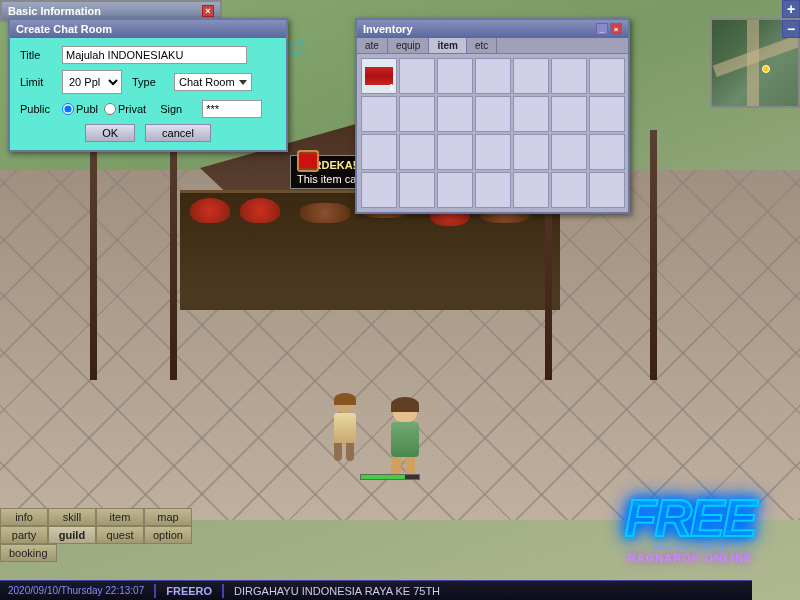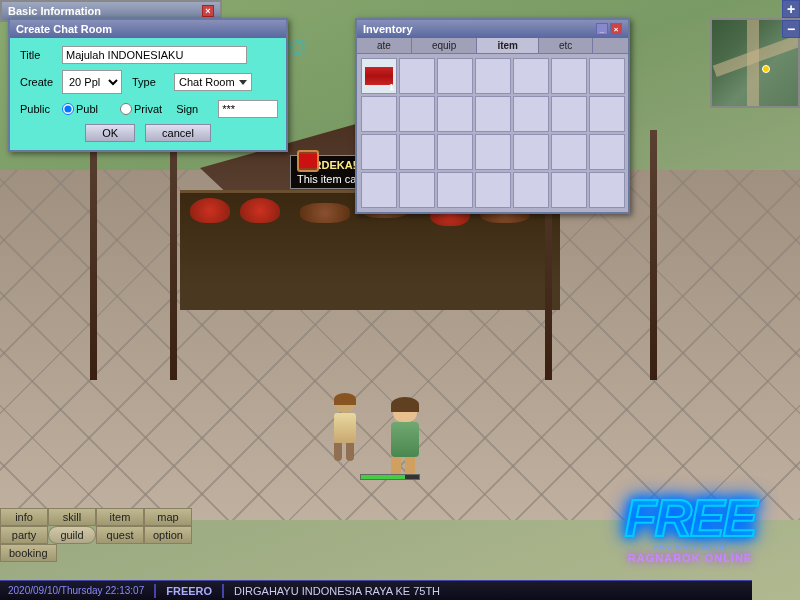--- a/index.html
+++ b/index.html
@@ -317,21 +317,21 @@
       width: 0;
       height: 0;
       border-left: 4px solid transparent;
       border-right: 4px solid transparent;
       border-top: 5px solid #333;
     }
 
     .radio-group {
       display: flex;
       align-items: center;
-      gap: 18px;
+      gap: 2px;
     }
 
     .radio-option {
       display: flex;
       align-items: center;
       gap: 2px;
       font-size: 11px;
     }
 
     .sign-input {
@@ -396,21 +396,21 @@
       cursor: pointer;
     }
 
     .inv-tabs {
       display: flex;
       background: #a0a0b8;
       border-bottom: 1px solid #7878a0;
     }
 
     .inv-tab {
-      padding: 2px 20px;
+      padding: 2px 8px;
       font-size: 10px;
       color: #222;
       cursor: pointer;
       border-right: 1px solid #7878a0;
     }
 
     .inv-tab.active {
       background: #c0c0d8;
       font-weight: bold;
     }
@@ -524,22 +524,21 @@
       color: #222;
       font-size: 11px;
       padding: 2px 8px;
       cursor: pointer;
       min-width: 48px;
       text-align: center;
     }
 
     .tab-btn.active {
       background: linear-gradient(180deg, #d0c8a8 0%, #b0a888 100%);
-      font-weight: normal;
-      border-radius: 9px;
+      font-weight: bold;
     }
 
     .booking-tab {
       background: linear-gradient(180deg, #c0b890 0%, #a09870 100%);
       border: 1px solid #888060;
       color: #222;
       font-size: 11px;
       padding: 2px 8px;
       cursor: pointer;
       min-width: 48px;
@@ -748,21 +747,21 @@
     <span>Create Chat Room</span>
   </div>
   <div class="dialog-content">
 
     <div class="form-row">
       <span class="form-label">Title</span>
       <input class="form-input form-input-title" type="text" value="Majulah INDONESIAKU" style="">
     </div>
 
     <div class="form-row">
-      <span class="form-label">Create</span>
+      <span class="form-label">Limit</span>
       <select class="form-select" style="width:60px;height:24px;font-size:11px;">
         <option>20 Ppl</option>
       </select>
       <span class="form-label" style="margin-left:6px;">Type</span>
       <div class="type-dropdown">
         <span>Chat Room</span>
         <div class="dropdown-arrow"></div>
       </div>
     </div>
 

